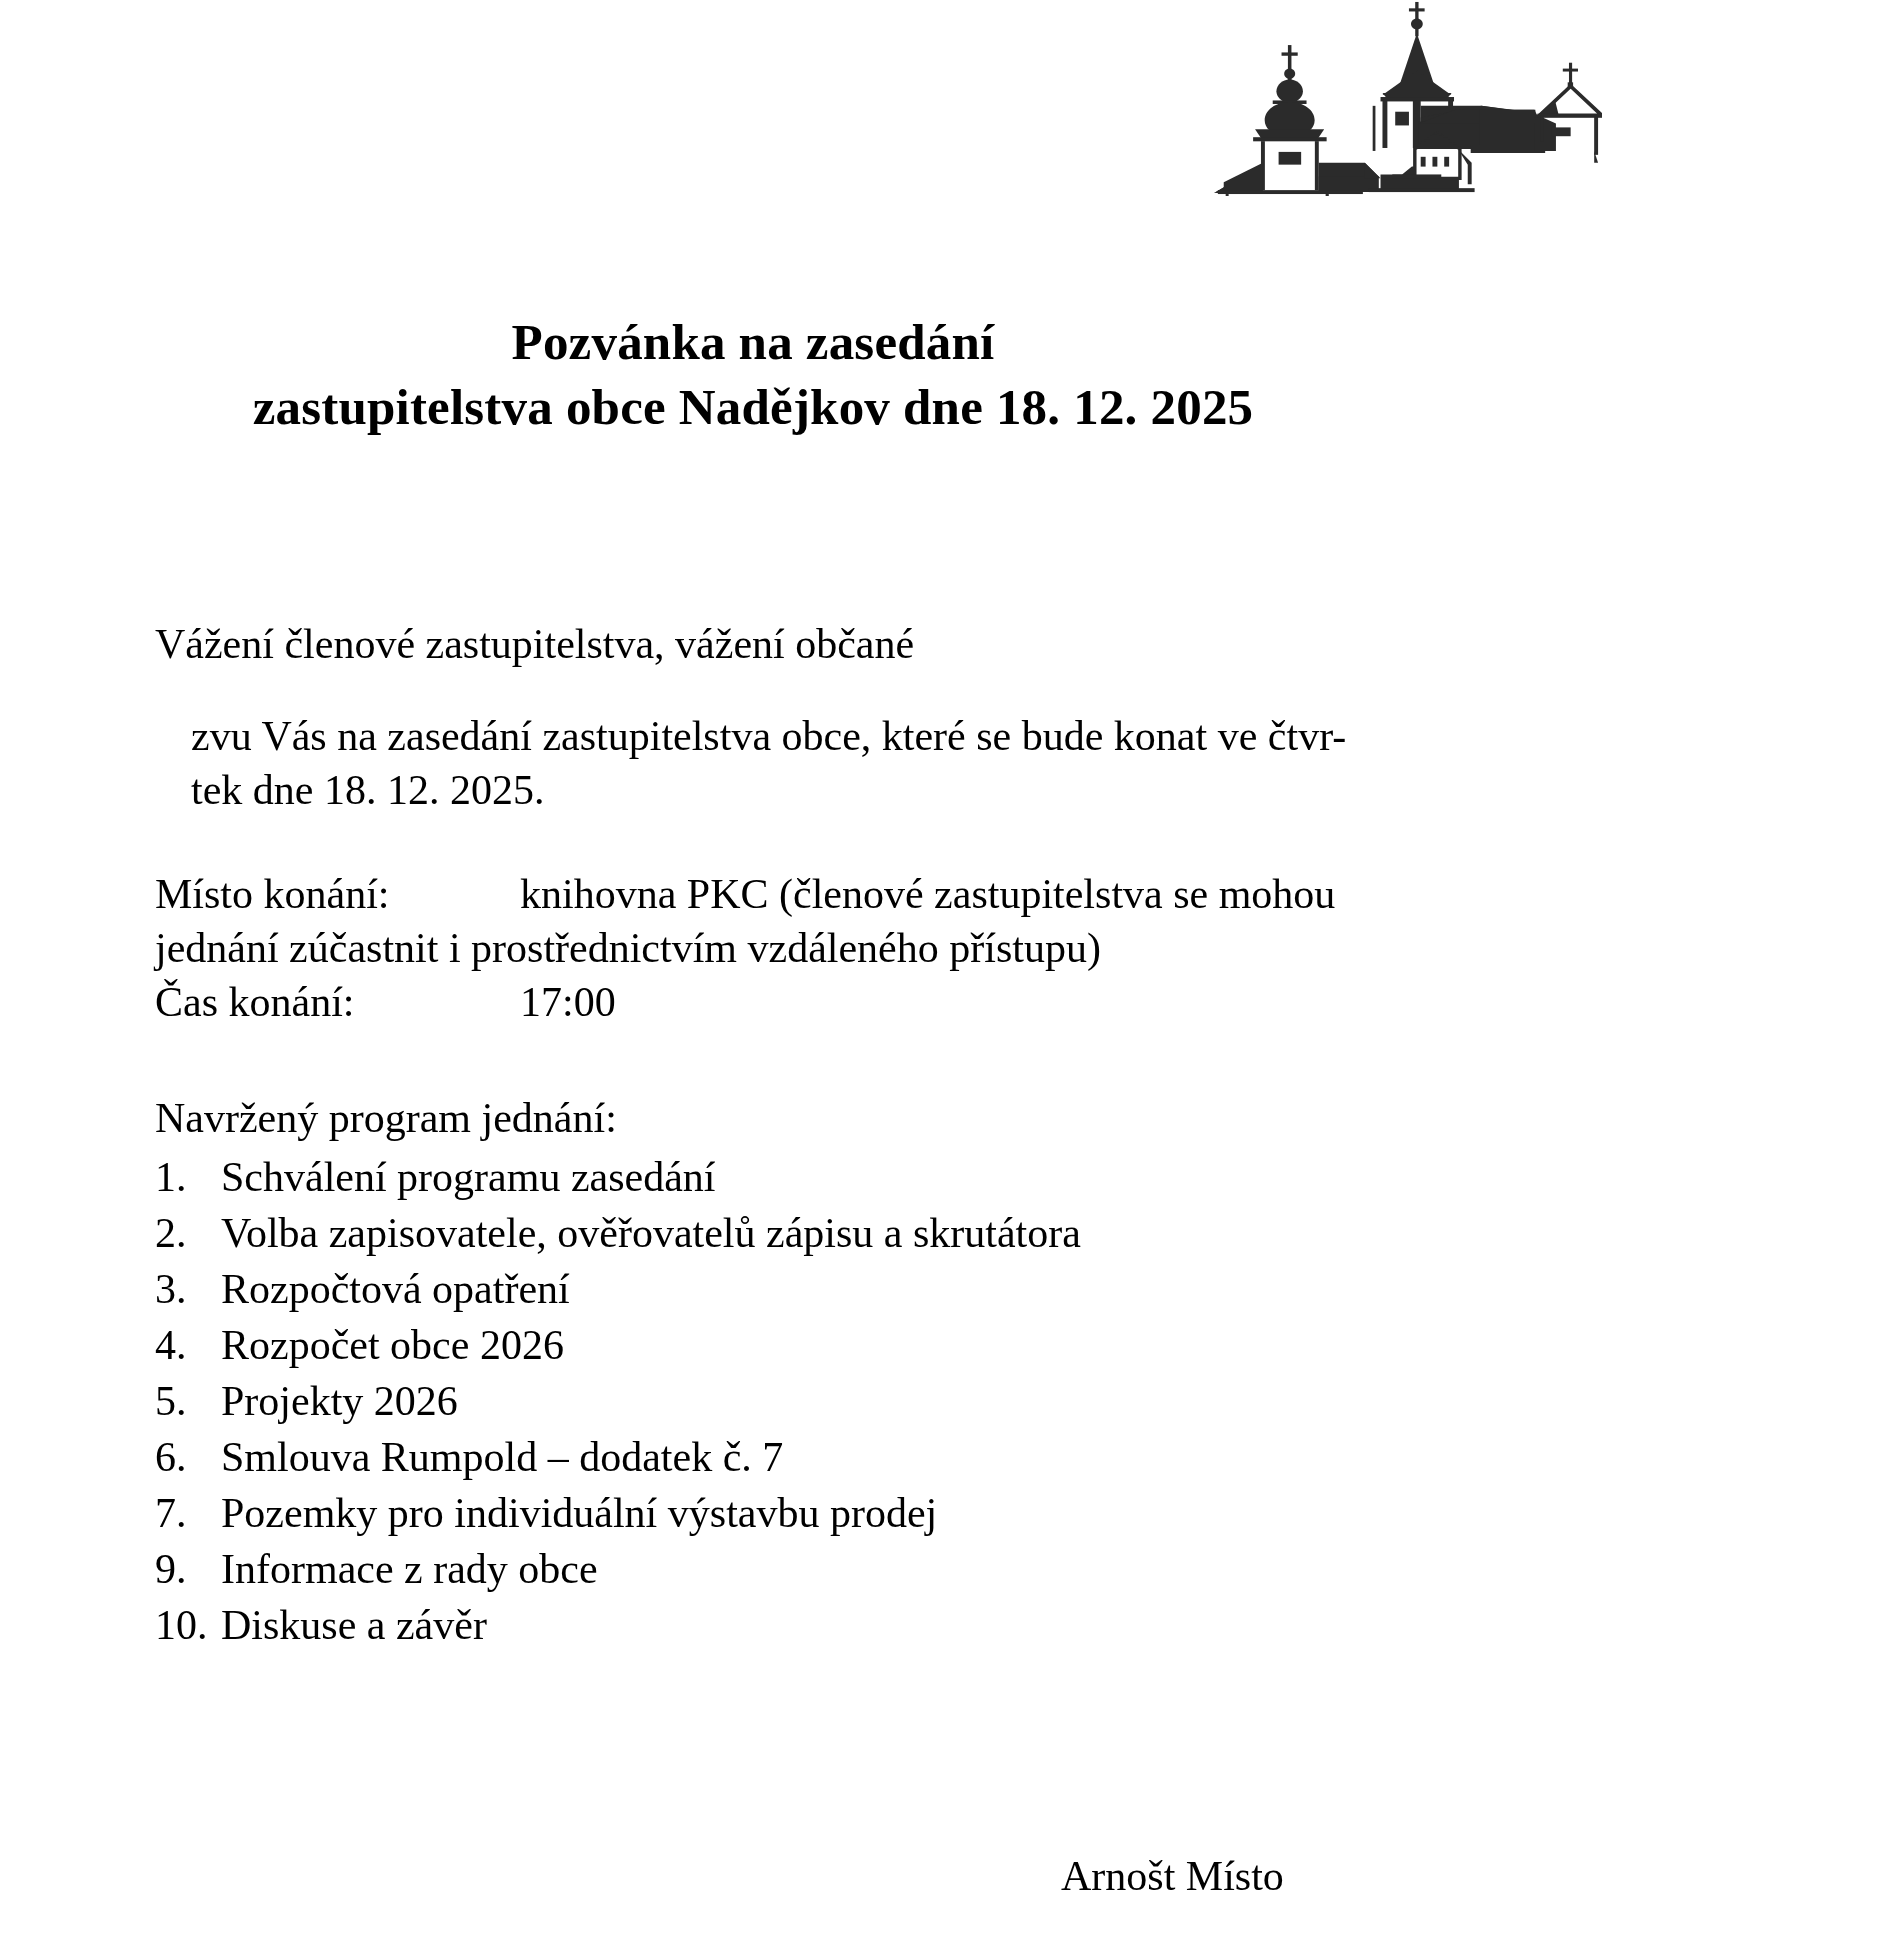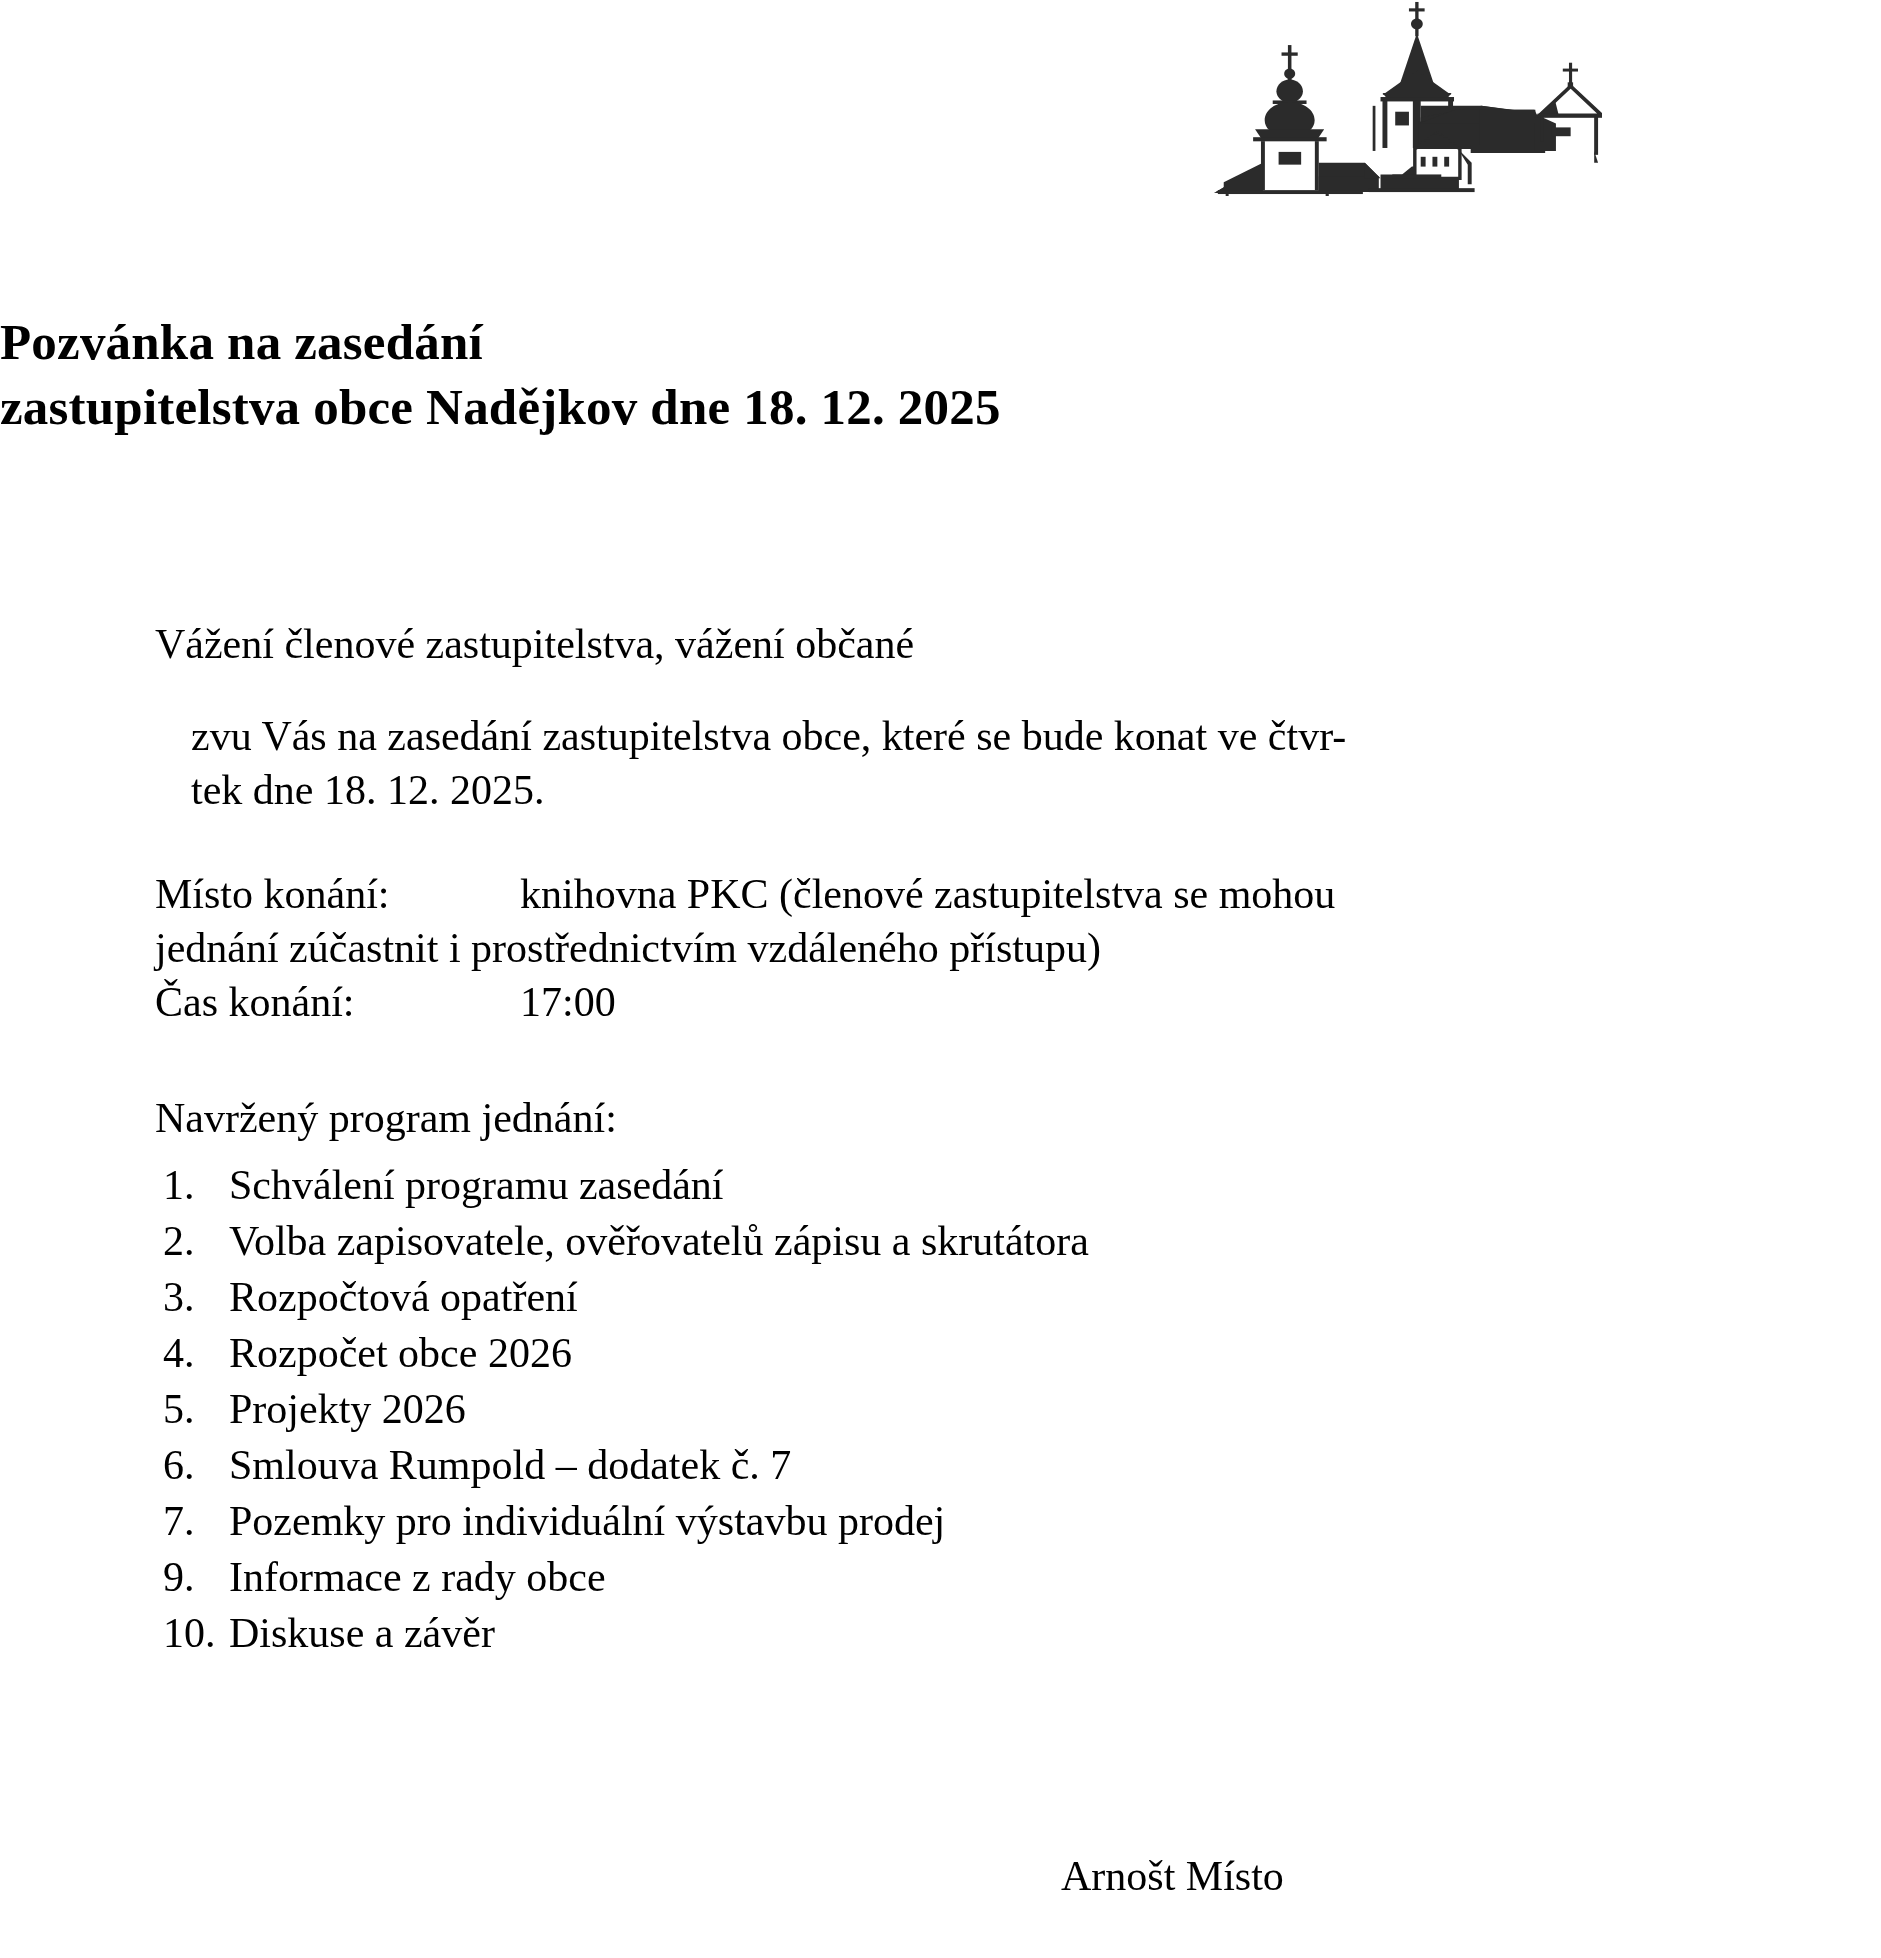--- a/index.html
+++ b/index.html
@@ -25,21 +25,21 @@
     height: 196px;
   }
   #logo-block svg { display: block; width: 392px; height: 196px; }
 
   
   #doc-title {
     position: absolute;
     top: 276px;
     left: 0;
     width: 1506px;
-    text-align: left;
+    text-align: center;
     font-size: 51px;
     font-weight: bold;
     line-height: 65px;
     letter-spacing: 0.2px;
   }
   #doc-title .tline { display: block; white-space: nowrap; }
 
   
   .body-text {
     position: absolute;
@@ -65,21 +65,21 @@
   #details .dvalue { display: inline; }
   #details .dcont { display: block; white-space: nowrap; }
 
   
   #agenda-heading { top: 1091px; }
 
   #agenda-list {
     position: absolute;
     top: 1149px;
     left: 155px;
-    margin: 8px;
+    margin: 0;
     padding: 0;
     list-style: none;
     font-size: 42px;
     line-height: 56px;
   }
   #agenda-list li {
     white-space: nowrap;
     display: block;
   }
   #agenda-list .num {

